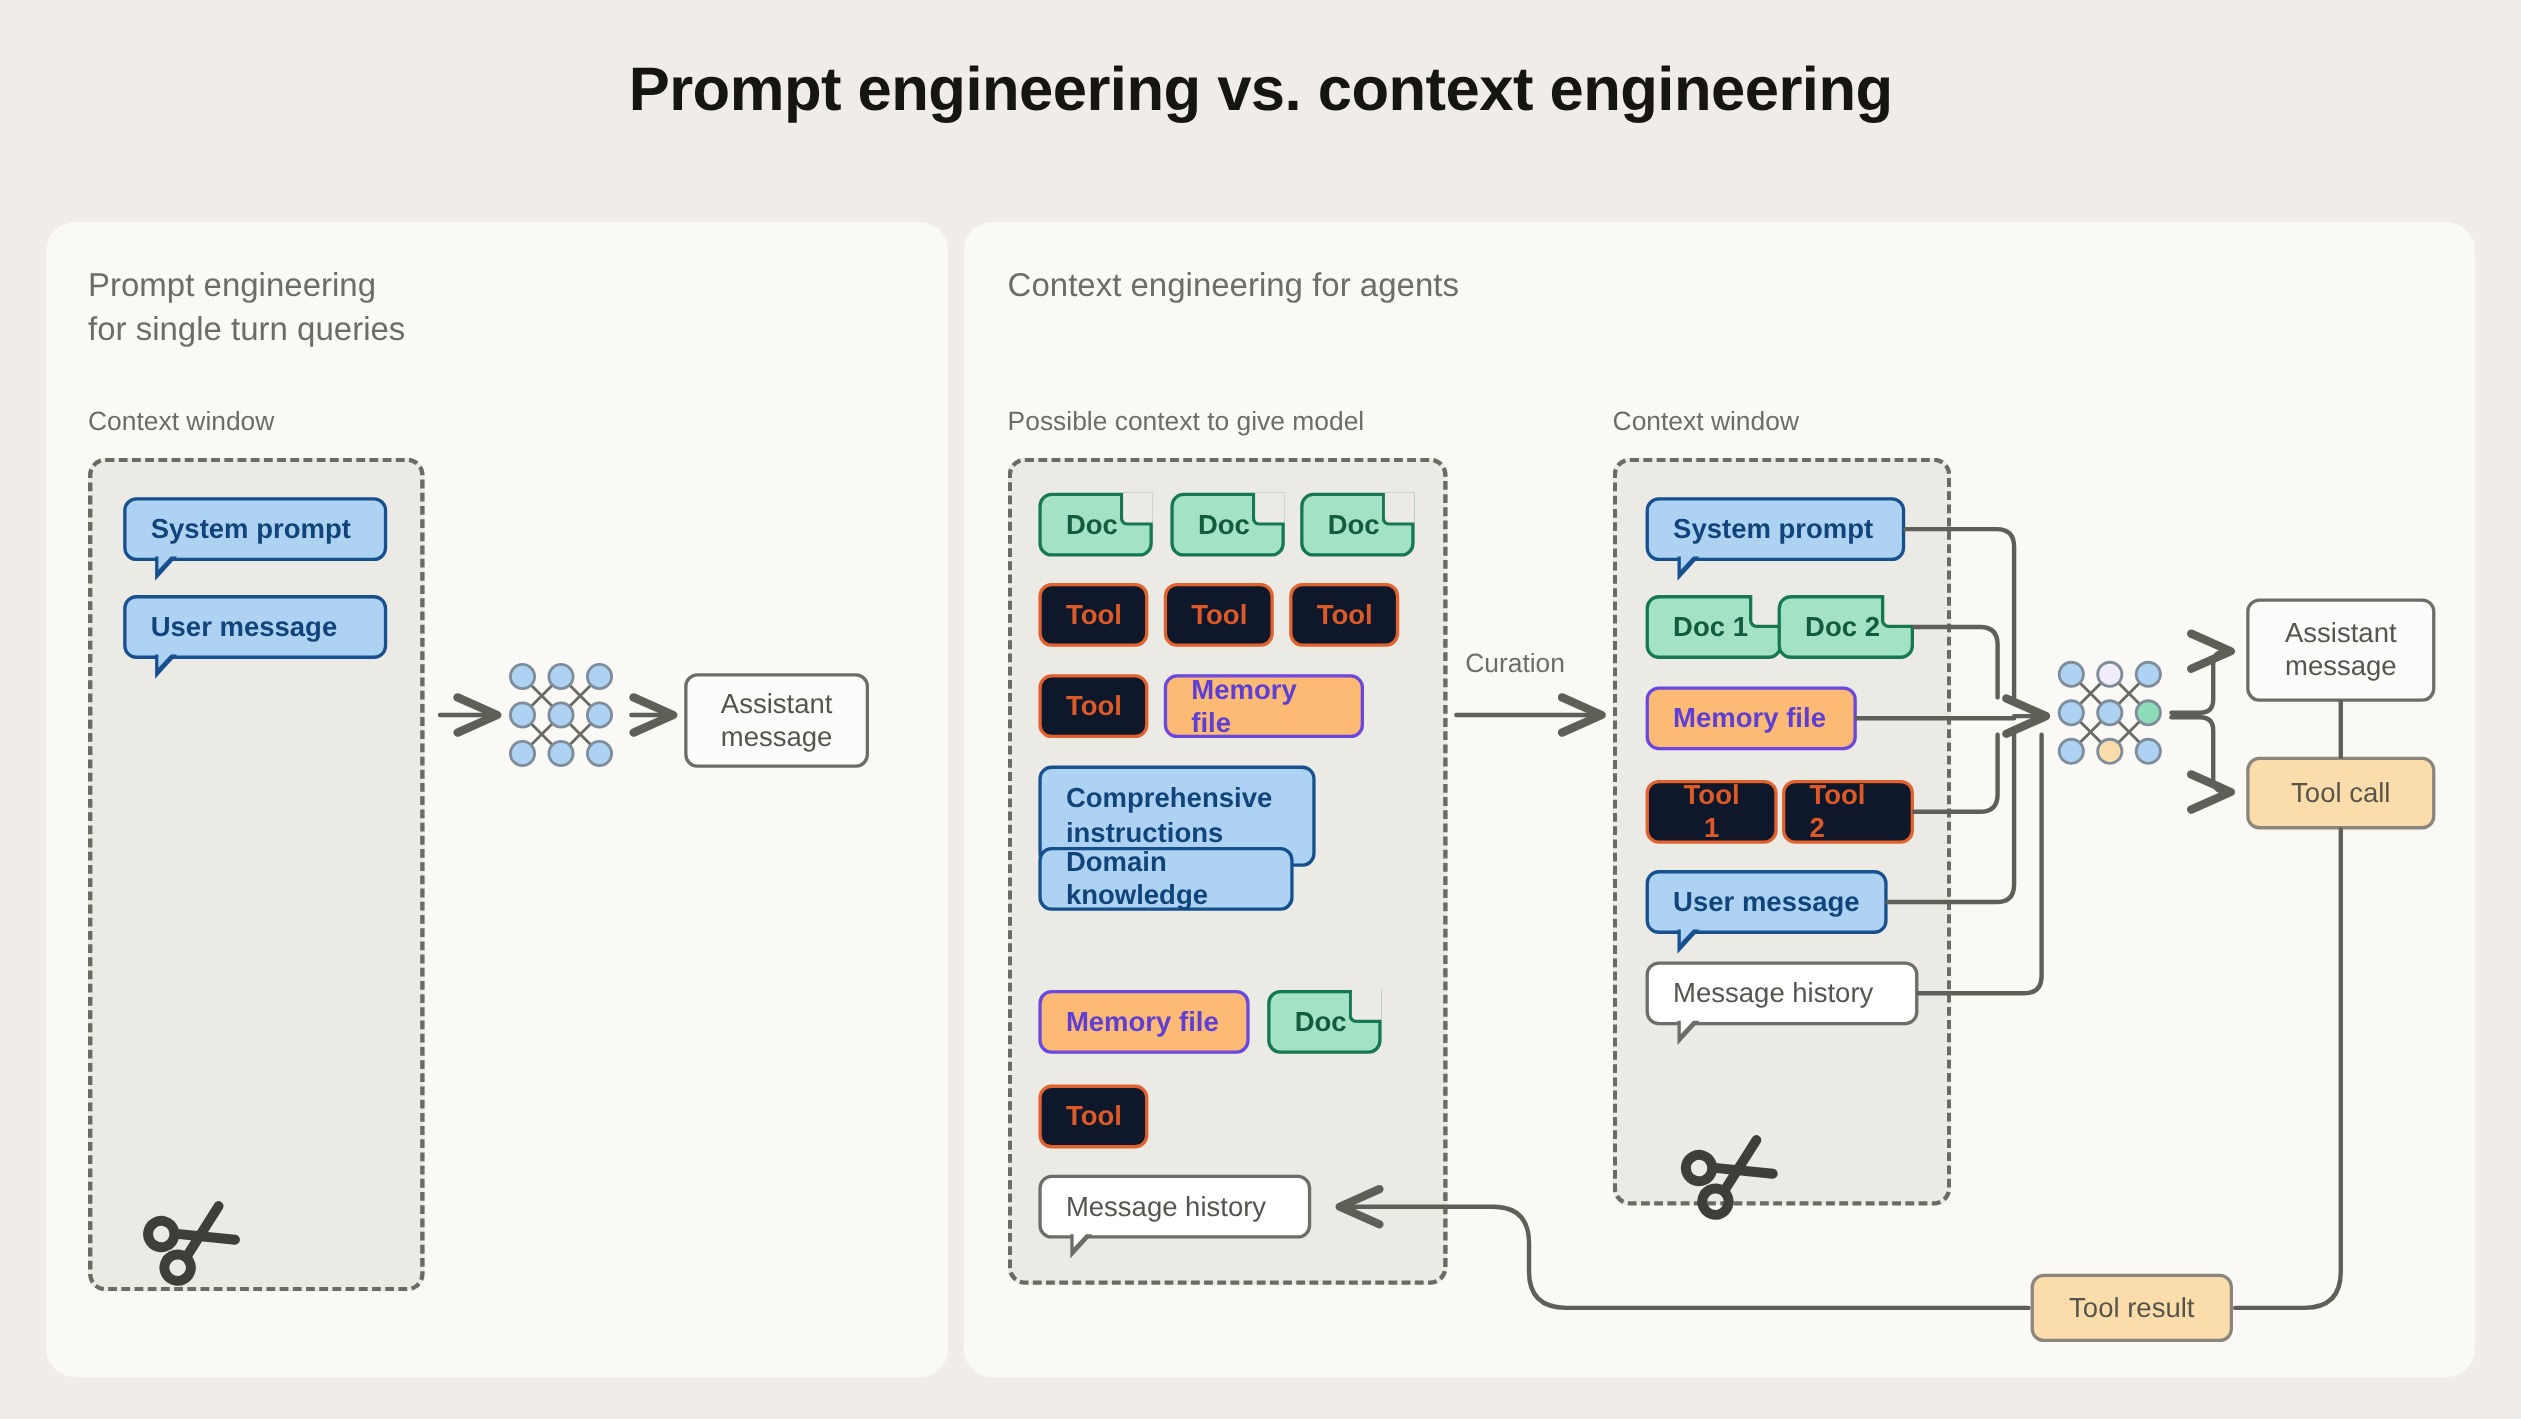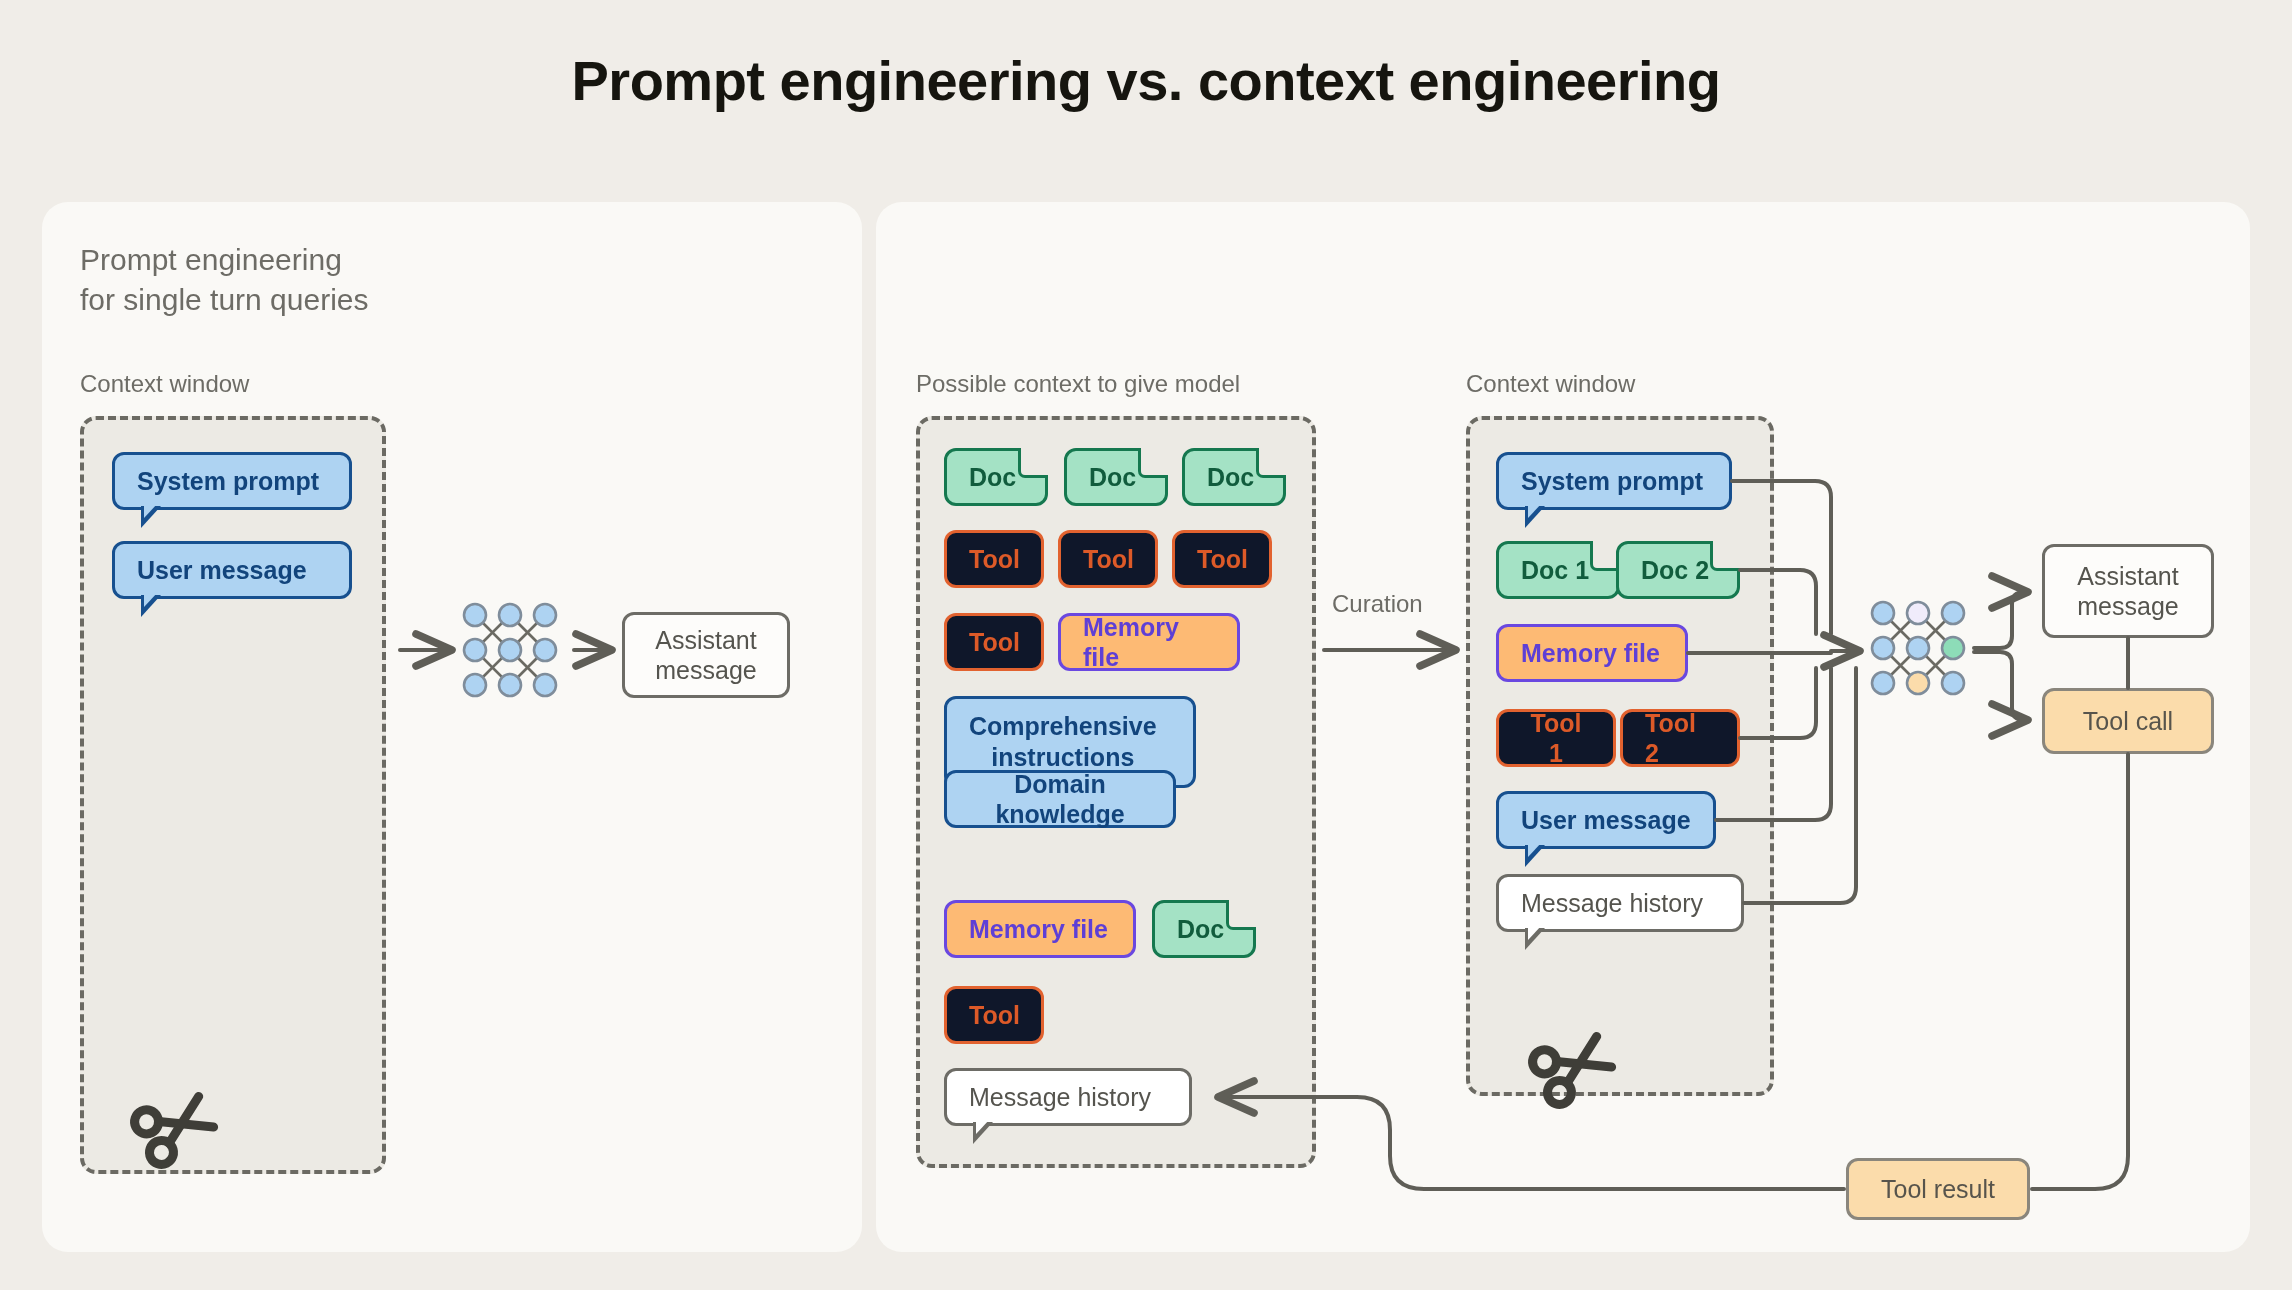--- a/index.html
+++ b/index.html
@@ -48,21 +48,21 @@
   .chip {
     position: absolute;
     display: flex; align-items: center;
     padding: 0 22px;
     border-radius: 12px;
     border: 3px solid #888;
     font-size: 25px; font-weight: 700;
     line-height: 1.2;
     white-space: pre-line;
   }
-  .chip.blue   { background:#aed3f2; border-color:#17508f; color:#12447c;text-align:center; }
+  .chip.blue   { background:#aed3f2; border-color:#17508f; color:#12447c; }
   .chip.green  { background:#a4e2c5; border-color:#15784f; color:#115c3d; }
   .chip.orange { background:#0f172a; border-color:#e2622f; color:#dd5a28; }
   .chip.purple { background:#fdba74; border-color:#6a48e0; color:#5e3fd6; }
   .chip.white  { background:#ffffff; border-color:#6d6c66; color:#55544e; font-weight:400;}
   .chip.tan    { background:#fbdcab; border-color:#8a867c; color:#57544c; font-weight:400;}
   .chip.plain  { background:#fdfcfa; border-color:#6d6c66; color:#55544e; font-weight:400;}
 
   
   .bubble::after, .bubble::before {
     content:""; position:absolute; width:0; height:0;
@@ -148,20 +148,21 @@
     </svg>
   </div>
 
   <div class="chip plain" style="left:622px; top:612px; width:168px; height:86px; justify-content:center; text-align:center; font-size:25px;">
     <span>Assistant
 message</span>
   </div>
 
   <div class="panel" id="panel-right"></div>
 
+  <div class="panel-title" style="left:916px; top:240px;">Context engineering for agents</div>
 
   <div class="sub-label" style="left:916px; top:370px;">Possible context to give model</div>
 
   <div class="sub-label" style="left:1466px; top:370px;">Context window</div>
 
   <div class="dashbox" style="left:916px; top:416px; width:400px; height:752px;"></div>
 
   <div class="chip green doc" style="left:944px; top:448px; width:104px; height:58px;">
     <span class="fold"></span>
     <span>Doc</span>

